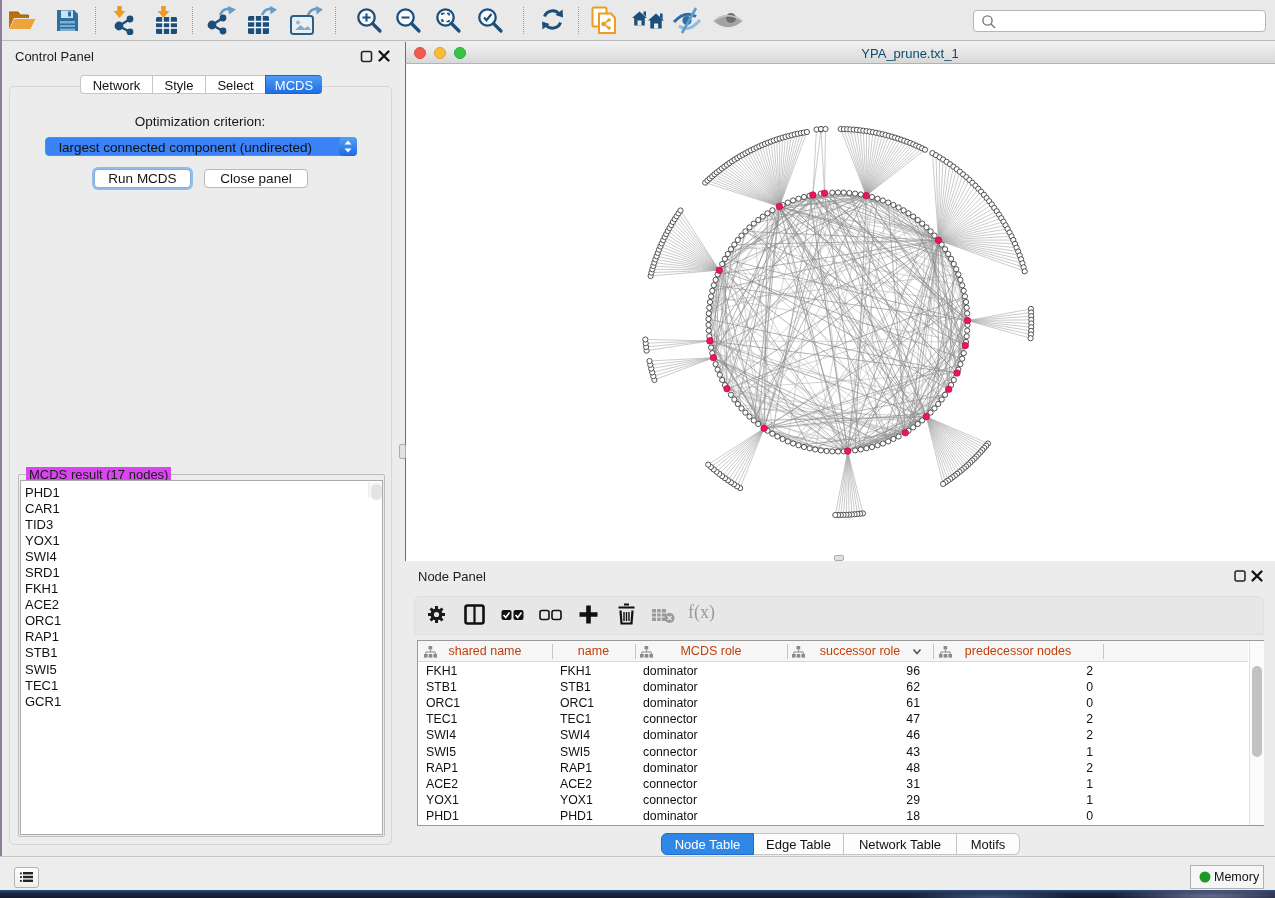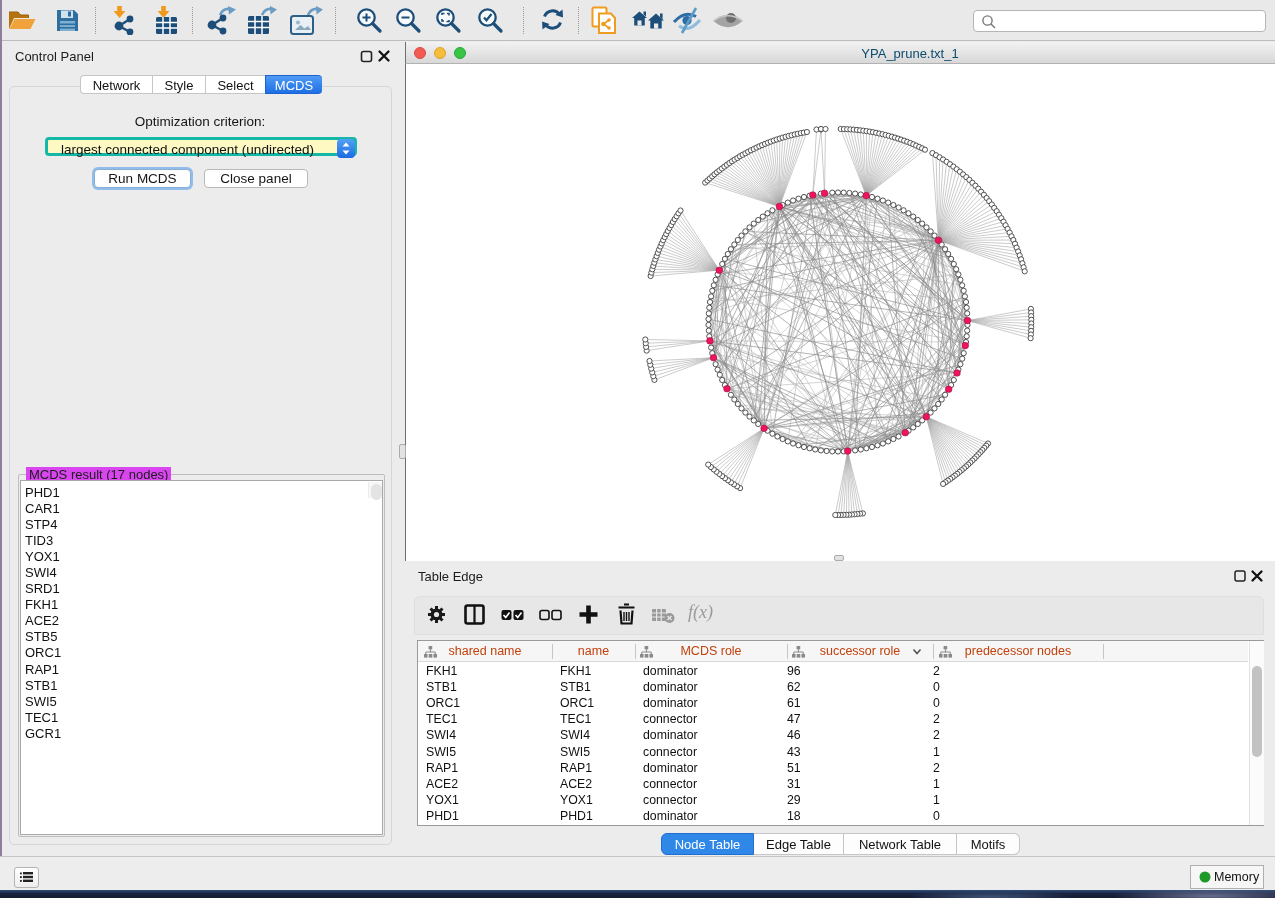--- a/index.html
+++ b/index.html
@@ -11,21 +11,21 @@
 .ticon{position:absolute;top:6px}
 #searchbox{position:absolute;left:973px;top:10px;width:293px;height:22px;background:#fff;border:1px solid #b5b5b5;border-radius:4px}
 
 #ledge{left:0;top:0;width:2px;height:890px;background:#8d7f9c}
 
 #cp-title{left:15px;top:49px;font-size:13px;color:#1c1c1c}
 #cp-border{left:9px;top:86px;width:383px;height:759px;border:1px solid #d6d6d6;border-radius:5px}
 .tab{position:absolute;top:74.5px;height:19px;line-height:19px;text-align:center;font-size:13px;color:#111;background:#fff;border-top:1px solid #c6c6c6;border-bottom:1px solid #c6c6c6}
 
 #optlabel{left:30px;top:114px;width:340px;text-align:center;font-size:13.5px;color:#151515}
-#dropdown{left:45px;top:137px;width:312px;height:19px;background:#fef9c3;border:3px solid #14b8a6;border-radius:4px}
+#dropdown{left:45px;top:137px;width:312px;height:19px;background:#3b82f6;border:1px solid #14b8a6;border-radius:4px}
 #dd-text{left:13px;top:1.5px;font-size:13.5px;color:#111;white-space:nowrap}
 #dd-step{right:-1px;top:-1px;width:18px;height:19px;border-radius:4px;background:linear-gradient(#53a1f6,#1c6ae2)}
 .btn{position:absolute;height:19px;background:#fff;border:1px solid #b9b9b9;border-radius:4px;font-size:13.5px;color:#151515;text-align:center;line-height:17px}
 
 #fs{left:18px;top:474px;width:367px;height:363px;border:1px solid #bdbdbd;border-radius:2px}
 #fs-legend{left:26px;top:467px;background:#d946ef;padding:0 3px;font-size:13px;color:#1c1c1c}
 #fs-list{left:20px;top:480px;width:363px;height:355px;background:#fff;border:1px solid #a9a9a9;padding-top:4px}
 #fs-list div{height:16.05px;line-height:16.05px;padding-left:4px;font-size:13px;color:#111}
 #fs-scroll{left:347px;top:1px;width:14px;height:353px;background:#f7f7f7;border-left:1px solid #ededed}
 #fs-thumb{left:1.5px;top:2px;width:11px;height:316px;background:#e4e4e4;border-radius:6px}
@@ -43,21 +43,21 @@
 .grip{position:absolute;background:#e2e2e2;border:1px solid #acacac;border-radius:2px}
 
 #tp-title{left:418px;top:569px;font-size:13px;color:#1c1c1c}
 #tp-toolbar{left:414px;top:596px;width:850px;height:39px;background:#e7e7e7;border:1px solid #dedede;border-radius:6px 6px 0 0}
 #tbl{left:417px;top:640px;width:847px;height:186px;background:#fff;border:1px solid #9a9a9a}
 #thead{left:0;top:0;width:830px;height:21px;background:#f6f6f6;border-bottom:1px solid #d9d9d9}
 .hdiv{position:absolute;top:3px;height:15px;width:0;border-left:1px solid #c6c6c6}
 .hcell{position:absolute;top:0;height:21px;line-height:21px;text-align:center;font-size:12.5px;color:#c2410c}
 .trow{position:absolute;height:16.1px;line-height:16.1px;font-size:12.3px;color:#111}
 .tcell{position:absolute;top:0;white-space:nowrap}
-.num{}
+.num{text-align:right}
 #tscroll{left:831px;top:0;width:15px;height:184px;background:#fbfbfb;border-left:1px solid #e2e2e2}
 #tthumb{left:2px;top:25px;width:10px;height:91px;background:#c2c2c2;border-radius:5px}
 
 .btab{position:absolute;top:833px;height:22px;line-height:22px;text-align:center;font-size:13px;color:#111;background:#fdfdfd;border:1px solid #c6c6c6;border-left:none}
 </style></head>
 <body>
 <div class="abs" id="toolbar">
 <svg class="ticon" style="left:8px;top:8px" width="29" height="25" viewBox="0 0 29 25">
       <path d="M1 4 h9 l2.5 3 h8 v3 H6 L1 21 Z" fill="#b5720f"></path>
       <path d="M6.5 11 h21 l-5 10 H1.5 Z" fill="#f0a33a"></path>
@@ -192,28 +192,26 @@
         <path d="M5.5 11.5 L9 15.5 L12.5 11.5 Z" fill="#fff"></path>
       </svg></div>
 </div>
 <div class="btn" style="left:94px;top:169px;width:97px;box-shadow:0 0 0 2px #92bce9;border-color:#86aed6">Run MCDS</div>
 <div class="btn" style="left:204px;top:169px;width:104px">Close panel</div>
 <div class="abs" id="fs"></div>
 <div class="abs" id="fs-legend">MCDS result (17 nodes)</div>
 <div class="abs" id="fs-list">
 <div>PHD1</div>
 <div>CAR1</div>
-<div>STP4</div>
 <div>TID3</div>
 <div>YOX1</div>
 <div>SWI4</div>
 <div>SRD1</div>
 <div>FKH1</div>
 <div>ACE2</div>
-<div>STB5</div>
 <div>ORC1</div>
 <div>RAP1</div>
 <div>STB1</div>
 <div>SWI5</div>
 <div>TEC1</div>
 <div>GCR1</div>
 <div class="abs" id="fs-scroll">
       <div class="abs" id="fs-thumb"></div>
     </div>
 </div>
@@ -1112,21 +1110,21 @@
 <circle cx="358.1" cy="365.3" r="3.3"></circle>
 <circle cx="321.0" cy="325.7" r="3.3"></circle>
 <circle cx="307.5" cy="294.7" r="3.3"></circle>
 <circle cx="303.9" cy="277.9" r="3.3"></circle>
 <circle cx="313.3" cy="207.2" r="3.3"></circle>
 </g>
 </svg></div>
 <div class="grip" style="left:399px;top:444px;width:7px;height:15px"></div>
 <div class="grip" style="left:834px;top:555px;width:10px;height:6px"></div>
 
-<div class="abs" id="tp-title">Table Edge</div>
+<div class="abs" id="tp-title">Node Panel</div>
 <svg class="abs" style="left:1234px;top:570px" width="12" height="12" viewBox="0 0 12 12">
     <rect x="1" y="1" width="10" height="10" rx="2" fill="none" stroke="#222" stroke-width="1.5"></rect>
   </svg>
 <svg class="abs" style="left:1250px;top:569px" width="14" height="14" viewBox="0 0 14 14">
     <path d="M2.5 2.5 L11.5 11.5 M11.5 2.5 L2.5 11.5" stroke="#111" stroke-width="2.3" stroke-linecap="round"></path>
   </svg>
 <div class="abs" id="tp-toolbar"></div>
 <svg class="abs" style="left:426px;top:604px" width="21" height="21" viewBox="0 0 21 21">
     <g fill="#1a1a1a">
       <circle cx="10.5" cy="10.5" r="6"></circle>
@@ -1157,21 +1155,21 @@
     <path d="M7 1.5 h5 M1.5 4.5 h16" stroke="#111" stroke-width="2.2"></path>
     <path d="M3.5 7.5 l1 13 h10 l1 -13" fill="none" stroke="#111" stroke-width="2.2"></path>
     <path d="M7 9 v9 M9.5 9 v9 M12 9 v9" stroke="#111" stroke-width="1.4"></path>
   </svg>
 <svg class="abs" style="left:651px;top:607px" width="24" height="17" viewBox="0 0 24 17">
     <rect x="1" y="2" width="14" height="12" rx="1" fill="#9a9a9a"></rect>
     <path d="M1 6 h14 M1 10 h14 M5.6 2 v12 M10.2 2 v12" stroke="#e7e7e7" stroke-width="1.2"></path>
     <circle cx="18.5" cy="11" r="5" fill="#9a9a9a"></circle>
     <path d="M16.5 9 l4 4 M20.5 9 l-4 4" stroke="#e7e7e7" stroke-width="1.4"></path>
   </svg>
-<div class="abs" style="left:688px;top:602px;font-family:'Liberation Serif',serif;font-style:italic;font-size:18px;color:#9a9a9a">f(x)</div>
+<div class="abs" style="left:688px;top:602px;font-family:'Liberation Serif',serif;font-size:18px;color:#9a9a9a">f(x)</div>
 <div class="abs" id="tbl">
   <div class="abs" id="thead">
       <svg class="abs" style="left:6px;top:5px" width="13" height="12" viewBox="0 0 13 12">
         <g fill="#8a8a8a">
           <rect x="4.6" y="0" width="3.6" height="3.4"></rect>
           <rect x="0" y="8" width="3.6" height="3.6"></rect>
           <rect x="4.7" y="8" width="3.6" height="3.6"></rect>
           <rect x="9.4" y="8" width="3.6" height="3.6"></rect>
           <path d="M6.4 3.4 v3 M1.8 8 v-2 h9.4 v2" stroke="#8a8a8a" fill="none"></path>
         </g>
@@ -1256,21 +1254,21 @@
       <span class="tcell" style="left:8px">SWI5</span>
       <span class="tcell" style="left:142px">SWI5</span>
       <span class="tcell" style="left:225px">connector</span>
       <span class="tcell num" style="left:369px;width:133px">43</span>
       <span class="tcell num" style="left:515px;width:160px">1</span>
     </div>
 <div class="trow" style="left:0;top:118.6px;width:830px">
       <span class="tcell" style="left:8px">RAP1</span>
       <span class="tcell" style="left:142px">RAP1</span>
       <span class="tcell" style="left:225px">dominator</span>
-      <span class="tcell num" style="left:369px;width:133px">51</span>
+      <span class="tcell num" style="left:369px;width:133px">48</span>
       <span class="tcell num" style="left:515px;width:160px">2</span>
     </div>
 <div class="trow" style="left:0;top:134.7px;width:830px">
       <span class="tcell" style="left:8px">ACE2</span>
       <span class="tcell" style="left:142px">ACE2</span>
       <span class="tcell" style="left:225px">connector</span>
       <span class="tcell num" style="left:369px;width:133px">31</span>
       <span class="tcell num" style="left:515px;width:160px">1</span>
     </div>
 <div class="trow" style="left:0;top:150.8px;width:830px">

